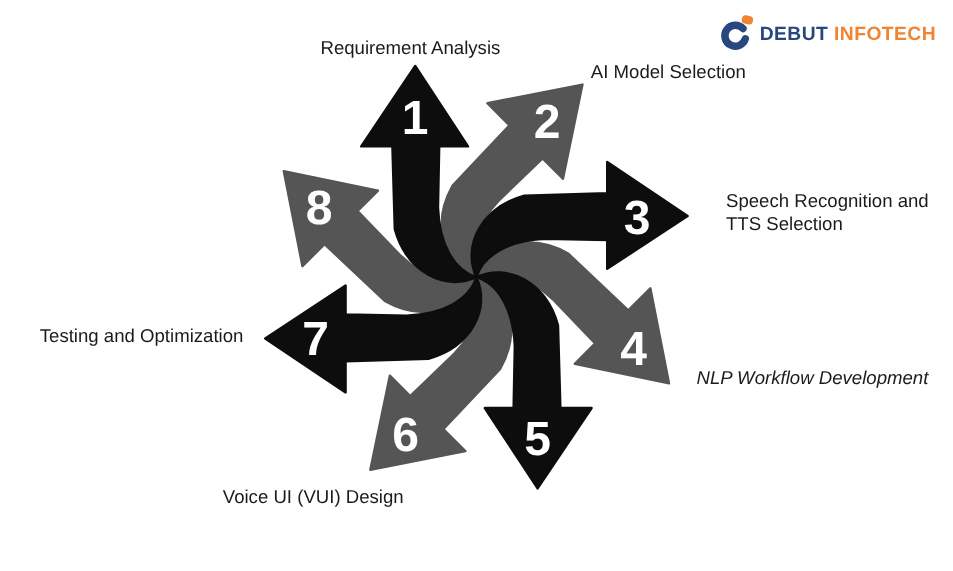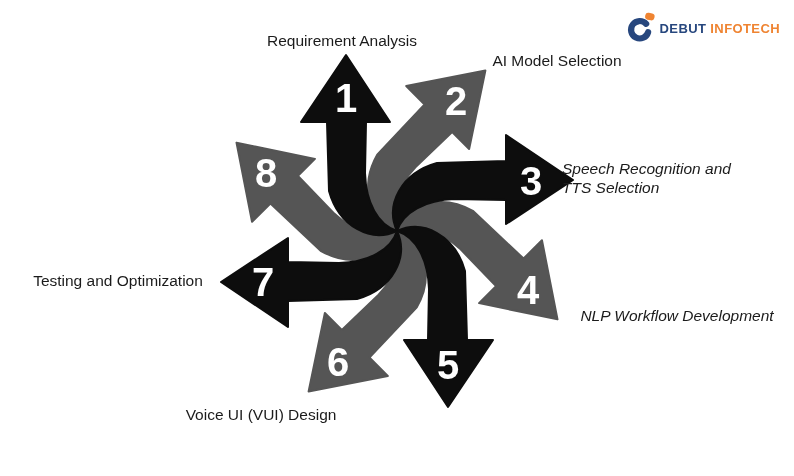--- a/index.html
+++ b/index.html
@@ -14,31 +14,31 @@
     font-family:"Liberation Sans",sans-serif;font-weight:bold;font-size:40px;
     fill:#ffffff;text-anchor:middle;
   }
   .lbl{
     position:absolute;transform:translate(-50%,-50%);
     font-size:15.5px;line-height:1.25;color:var(--label-text,#1b1b1b);
     white-space:nowrap;text-align:left;
   }
   .lbl1{left:342px;top:41px;}
   .lbl2{left:557px;top:61px;}
-  .lbl3{left:657px;top:178px;white-space:normal;width:190px;font-style:italic;}
+  .lbl3{left:700px;top:178px;white-space:normal;width:190px;}
   .lbl4{left:677px;top:316px;font-style:italic;}
   .lbl5{left:540px;top:415px;}
   .lbl6{left:261px;top:415px;}
   .lbl7{left:118px;top:281px;}
   .lbl8{left:128px;top:142px;}
   .logo{
     position:absolute;top:12px;right:14px;
     display:flex;align-items:center;gap:4px;
   }
-  .logo-text{font-weight:bold;font-size:13px;letter-spacing:0.4px;white-space:nowrap;}
+  .logo-text{font-weight:bold;font-size:16px;letter-spacing:0.4px;white-space:nowrap;}
   .logo-debut{color:var(--logo-blue,#27477e);}
   .logo-infotech{color:var(--logo-orange,#ef8432);}
 </style>
 </head>
 <body>
 
 <div class="stage">
 
   <svg class="diagram-svg" width="794" height="476" viewBox="0 0 794 476">
     <defs>

